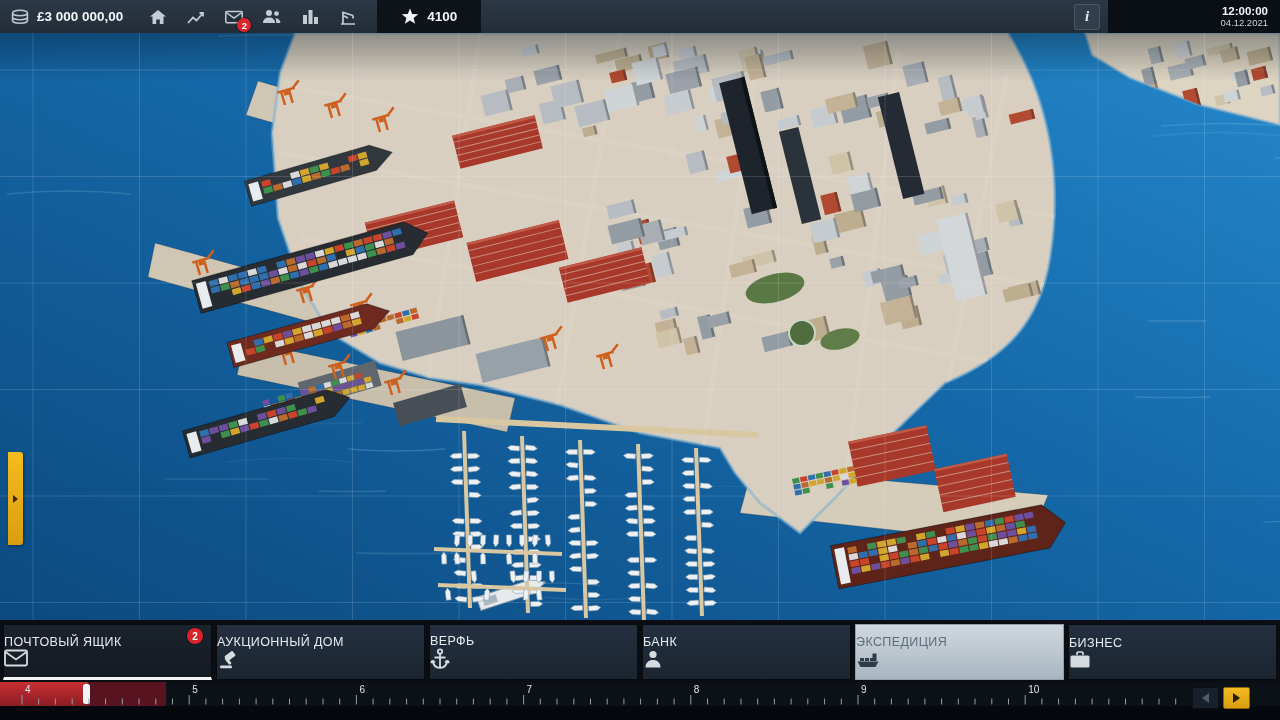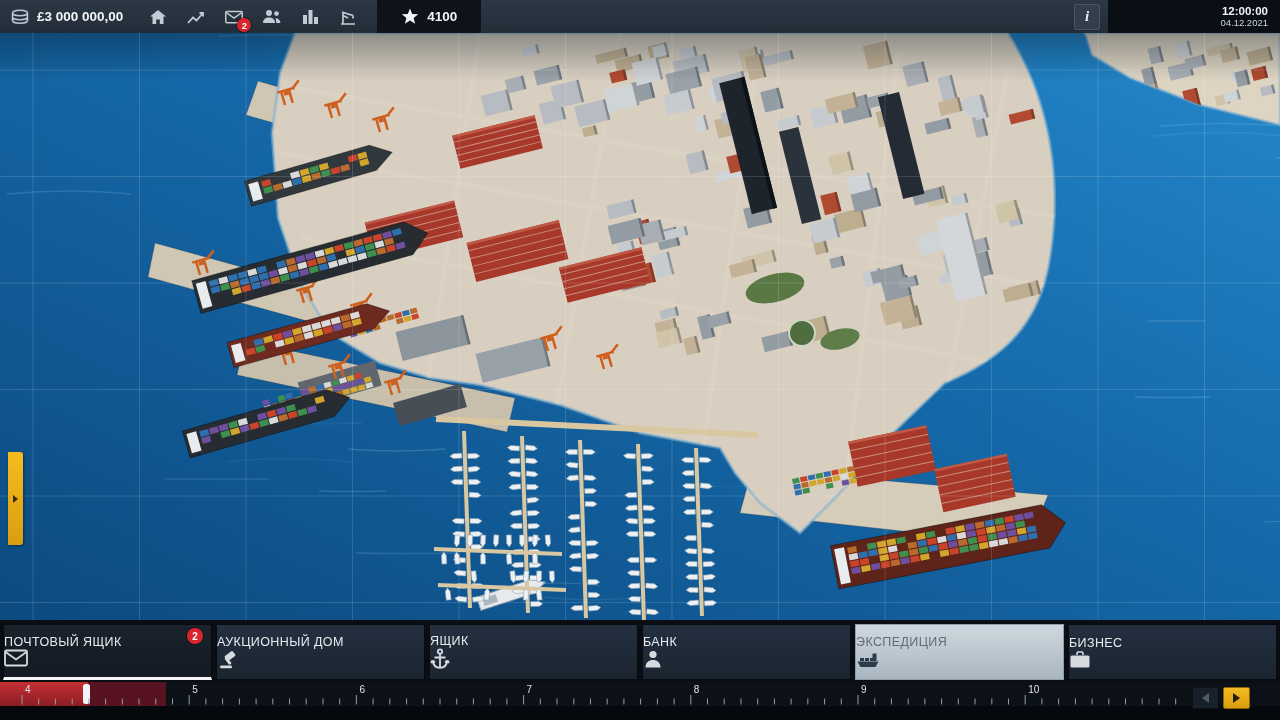--- a/index.html
+++ b/index.html
@@ -1473,21 +1473,21 @@
       <span class="lbl">АУКЦИОННЫЙ ДОМ</span>
       <svg width="22" height="20" viewBox="0 0 22 20" fill="currentColor">
           <g transform="rotate(-38 13 7)">
             <rect x="8" y="4" width="10" height="6" rx="1"></rect>
           </g>
           <rect x="9.6" y="8" width="3" height="8" rx="1" transform="rotate(-38 11 12)"></rect>
           <rect x="3" y="16.5" width="12" height="2.8" rx="1.2"></rect>
         </svg>
     </div>
     <div class="tb-btn">
-      <span class="lbl">ЯЩИК</span>
+      <span class="lbl">ВЕРФЬ</span>
       <svg width="20" height="22" viewBox="0 0 20 22" fill="none" stroke="currentColor" stroke-width="1.8">
           <circle cx="10" cy="3.5" r="2.2"></circle>
           <path d="M10,5.7 V19.5 M4.5,9.5 H15.5 M2.5,12.5 C3.2,17 6.2,19.8 10,19.8 C13.8,19.8 16.8,17 17.5,12.5 M2.5,12.5 L1,15 M2.5,12.5 L5,14.5 M17.5,12.5 L19,15 M17.5,12.5 L15,14.5"></path>
         </svg>
     </div>
     <div class="tb-btn">
       <span class="lbl">БАНК</span>
       <svg width="20" height="20" viewBox="0 0 20 20" fill="currentColor">
           <circle cx="10" cy="5.5" r="3.6"></circle>
           <path d="M2.5,18.5 C2.5,13.5 5.8,11 10,11 C14.2,11 17.5,13.5 17.5,18.5 Z"></path>

